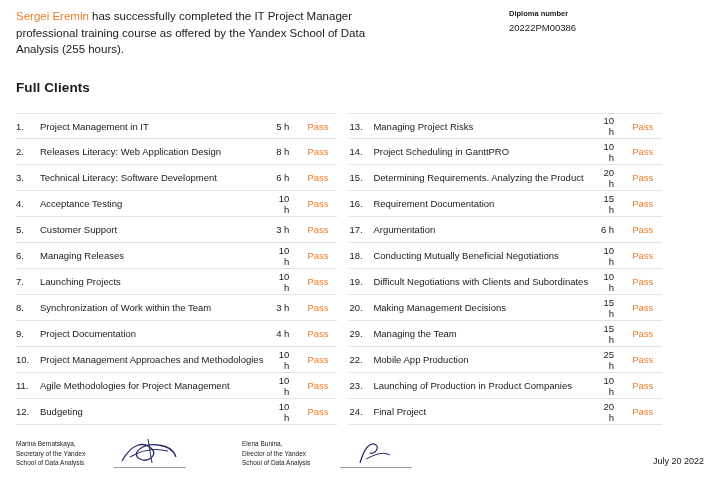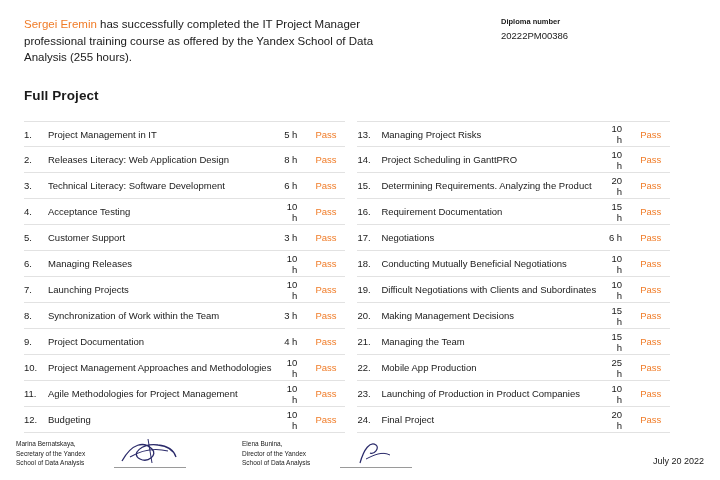--- a/index.html
+++ b/index.html
@@ -10,21 +10,21 @@
     height: 480px;
     background: #ffffff;
     font-family: "Liberation Sans", sans-serif;
     color: #1a1a1a;
     overflow: hidden;
   }
   .page {
     position: relative;
     width: 615px;
     height: 480px;
-    padding: 8px;
+    padding: 0;
   }
 
   
   .header {
     display: flex;
     justify-content: space-between;
     align-items: flex-start;
     padding: 8px 16px 0 16px;
   }
   .intro {
@@ -172,21 +172,21 @@
   <div class="header">
     <div class="intro">
       <span class="name">Sergei Eremin</span><span> has successfully completed the IT Project Manager professional training course as offered by the Yandex School of Data Analysis (255 hours).</span>
     </div>
     <div class="diploma">
       <span class="label">Diploma number</span>
       <span class="num">20222PM00386</span>
     </div>
   </div>
 
-  <div class="syl-title">Full Project</div>
+  <div class="syl-title">Full Clients</div>
 
   <div class="columns">
     <div class="col left" id="col-left">
         <div class="row">
           <div class="idx">1.</div>
           <div class="subj">Project Management in IT</div>
           <div class="hours">5 h</div>
           <div class="grade">Pass</div>
         </div>
         <div class="row">
@@ -276,21 +276,21 @@
           <div class="grade">Pass</div>
         </div>
         <div class="row">
           <div class="idx">16.</div>
           <div class="subj">Requirement Documentation</div>
           <div class="hours">15 h</div>
           <div class="grade">Pass</div>
         </div>
         <div class="row">
           <div class="idx">17.</div>
-          <div class="subj">Negotiations</div>
+          <div class="subj">Argumentation</div>
           <div class="hours">6 h</div>
           <div class="grade">Pass</div>
         </div>
         <div class="row">
           <div class="idx">18.</div>
           <div class="subj">Conducting Mutually Beneficial Negotiations</div>
           <div class="hours">10 h</div>
           <div class="grade">Pass</div>
         </div>
         <div class="row">
@@ -299,21 +299,21 @@
           <div class="hours">10 h</div>
           <div class="grade">Pass</div>
         </div>
         <div class="row">
           <div class="idx">20.</div>
           <div class="subj">Making Management Decisions</div>
           <div class="hours">15 h</div>
           <div class="grade">Pass</div>
         </div>
         <div class="row">
-          <div class="idx">21.</div>
+          <div class="idx">29.</div>
           <div class="subj">Managing the Team</div>
           <div class="hours">15 h</div>
           <div class="grade">Pass</div>
         </div>
         <div class="row">
           <div class="idx">22.</div>
           <div class="subj">Mobile App Production</div>
           <div class="hours">25 h</div>
           <div class="grade">Pass</div>
         </div>

